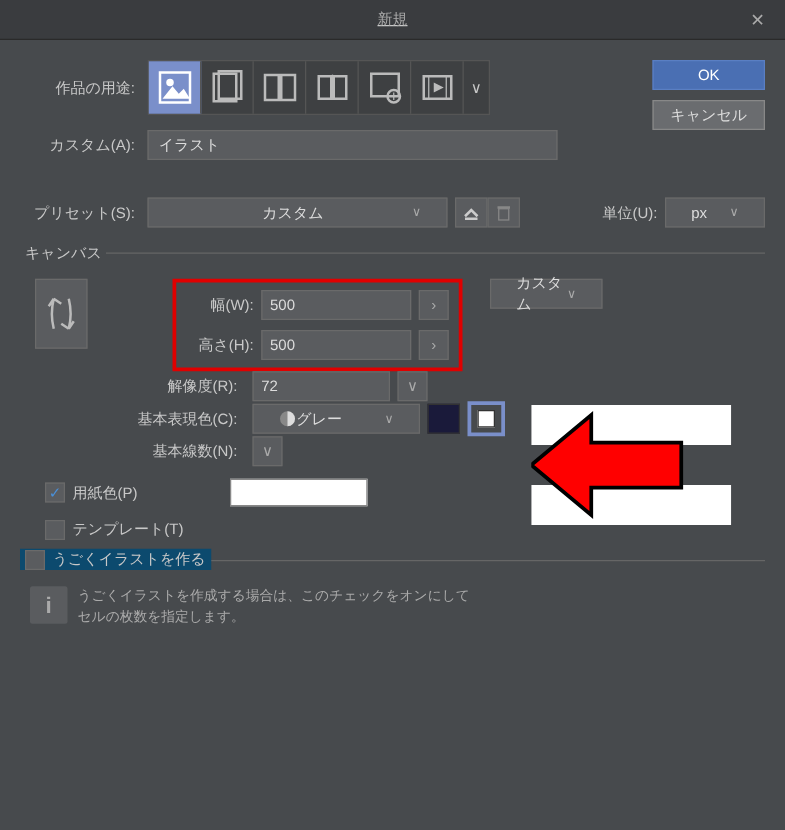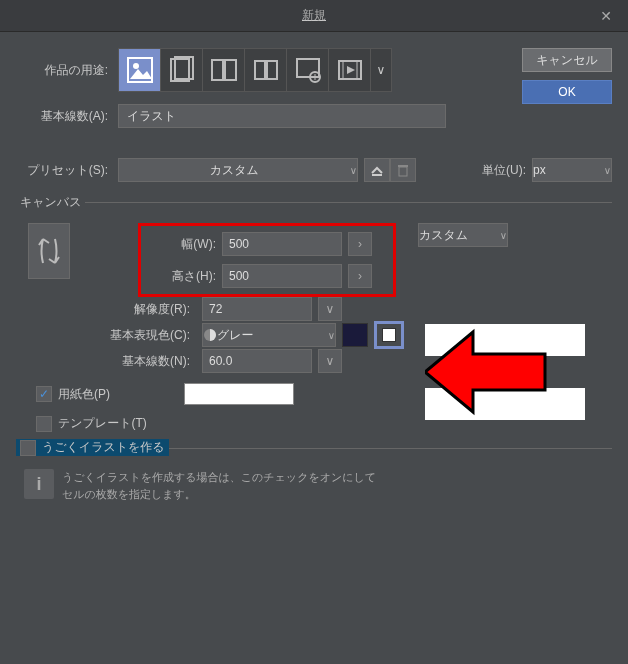--- a/index.html
+++ b/index.html
@@ -74,21 +74,21 @@
   color: #ddd;
   display: flex; align-items: center; justify-content: center;
   font-size: 12px;
 }
 .btn.ok { background: #4a6fb3; border-color: #5a7fc3; color: #fff; }
 .select {
   background: #5a5c5f;
   border: 1px solid #6a6a6a;
   height: 24px;
   display: flex; align-items: center; justify-content: space-between;
-  padding: 0 0; color: #ddd;
+  padding: 0 20px; color: #ddd;
 }
 .select .chev { font-size: 10px; color: #aaa; }
 .small-btn {
   width: 26px; height: 24px;
   background: #5a5c5f;
   border: 1px solid #6a6a6a;
   display: flex; align-items: center; justify-content: center;
   color: #ccc;
 }
 fieldset.canvas-group {
@@ -104,21 +104,21 @@
 .canvas-inner { display: flex; gap: 6px; }
 .orient-btn {
   width: 42px; height: 56px;
   background: #5a5c5f;
   border: 1px solid #6a6a6a;
   margin-left: 12px;
   display: flex; align-items: center; justify-content: center;
 }
 .wh-box {
   border: 3px solid #e00000;
-  padding: 6px 21px;
+  padding: 6px 8px;
   display: flex; flex-direction: column; gap: 8px;
 }
 .wh-row { display: flex; align-items: center; gap: 6px; }
 .wh-row .lbl { width: 54px; text-align: right; color: #c8c8c8; }
 .num-input {
   width: 120px; height: 24px;
   background: #5a5c5f;
   border: 1px solid #6a6a6a;
   color: #ddd; padding: 0 6px; font-size: 12px;
 }
@@ -181,25 +181,25 @@
 <body>
 
 <div class="titlebar">
   <span class="title">新規</span>
   <div class="close">
     <span>✕</span>
   </div>
 </div>
 
 <div class="right-buttons">
+  <div class="btn ok">
+      <span>OK</span>
+    </div>
   <div class="btn">
       <span>キャンセル</span>
-    </div>
-  <div class="btn ok">
-      <span>OK</span>
     </div>
 </div>
 
 <div class="content">
 
   <div class="row">
     <div class="label-left">作品の用途:</div>
     <div class="icon-strip">
       <div class="icon-btn sel">
         <svg viewBox="0 0 30 30">
@@ -241,21 +241,21 @@
             <rect x="22" y="6" width="4" height="18" fill="none" stroke="#bbb"></rect>
           </svg>
       </div>
       <div class="dropdown-arrow">
         <span>∨</span>
       </div>
     </div>
   </div>
 
   <div class="row">
-    <div class="label-left">基本線数(A):</div>
+    <div class="label-left">カスタム(A):</div>
     <input class="text-input" style="width: 328px;" value="イラスト">
   </div>
 
   <div class="row" style="margin-top:30px">
     <div class="label-left">プリセット(S):</div>
     <div class="select preset-select">
       <span style="margin:0 auto">カスタム</span>
       <span class="chev">∨</span>
     </div>
     <div class="small-btn" style="margin-left:6px">
@@ -334,21 +334,20 @@
         <span class="chev">∨</span>
       </div>
       <div class="color-swatch" style="background:#1a1a3a"></div>
       <div class="color-swatch sel">
         <div style="width:14px;height:14px;background:#fff;border:1px solid #333"></div>
       </div>
     </div>
 
     <div class="form-row">
       <div class="flabel">基本線数(N):</div>
-      <input class="num-input" style="width: 110px;" value="60.0">
       <div class="spin-btn">
           <span>∨</span>
         </div>
     </div>
 
     <div class="check-row">
       <div class="checkbox">
           <span>✓</span>
         </div>
       <span style="width:120px">用紙色(P)</span>

